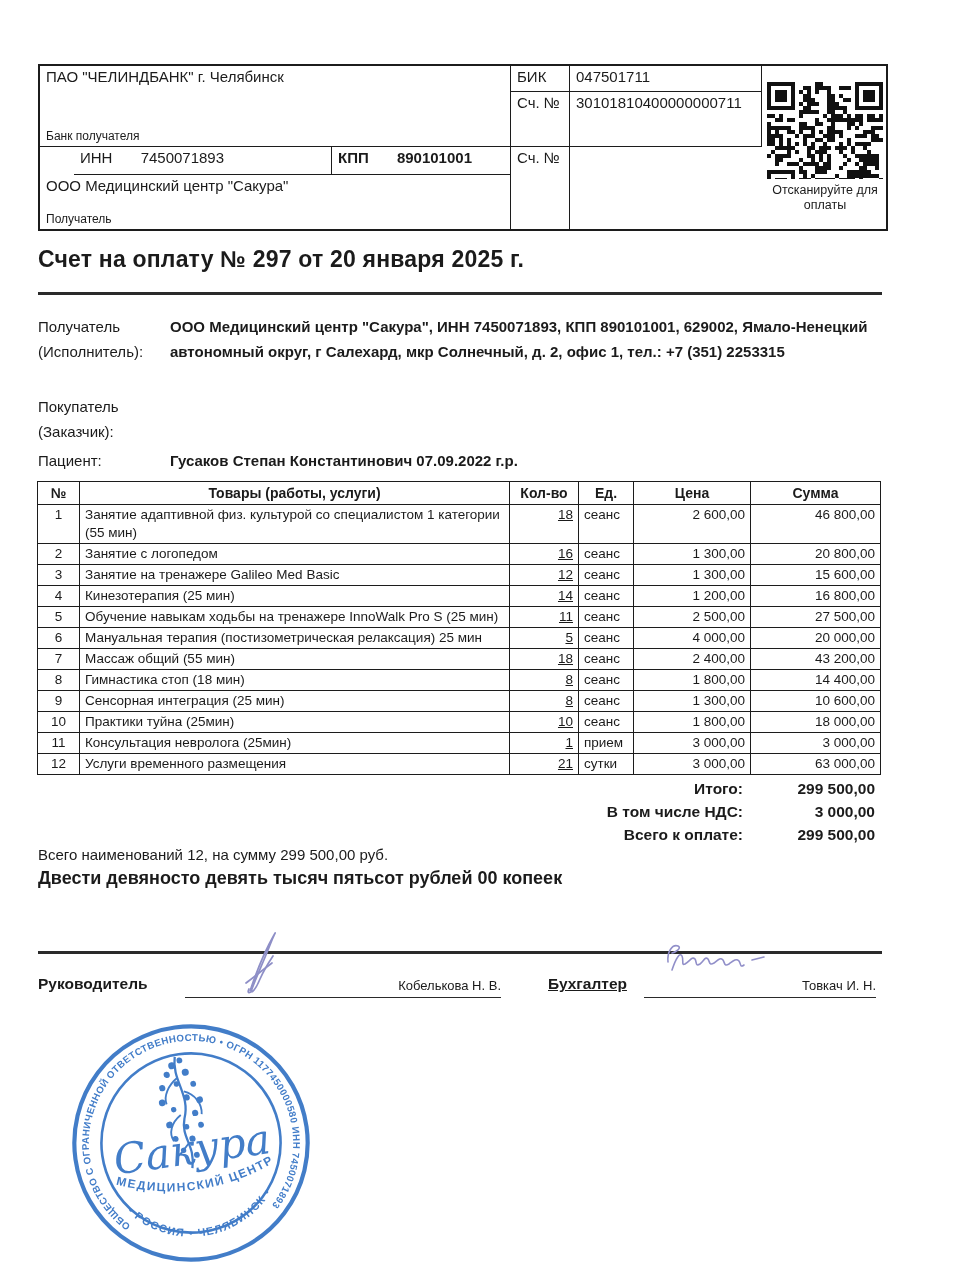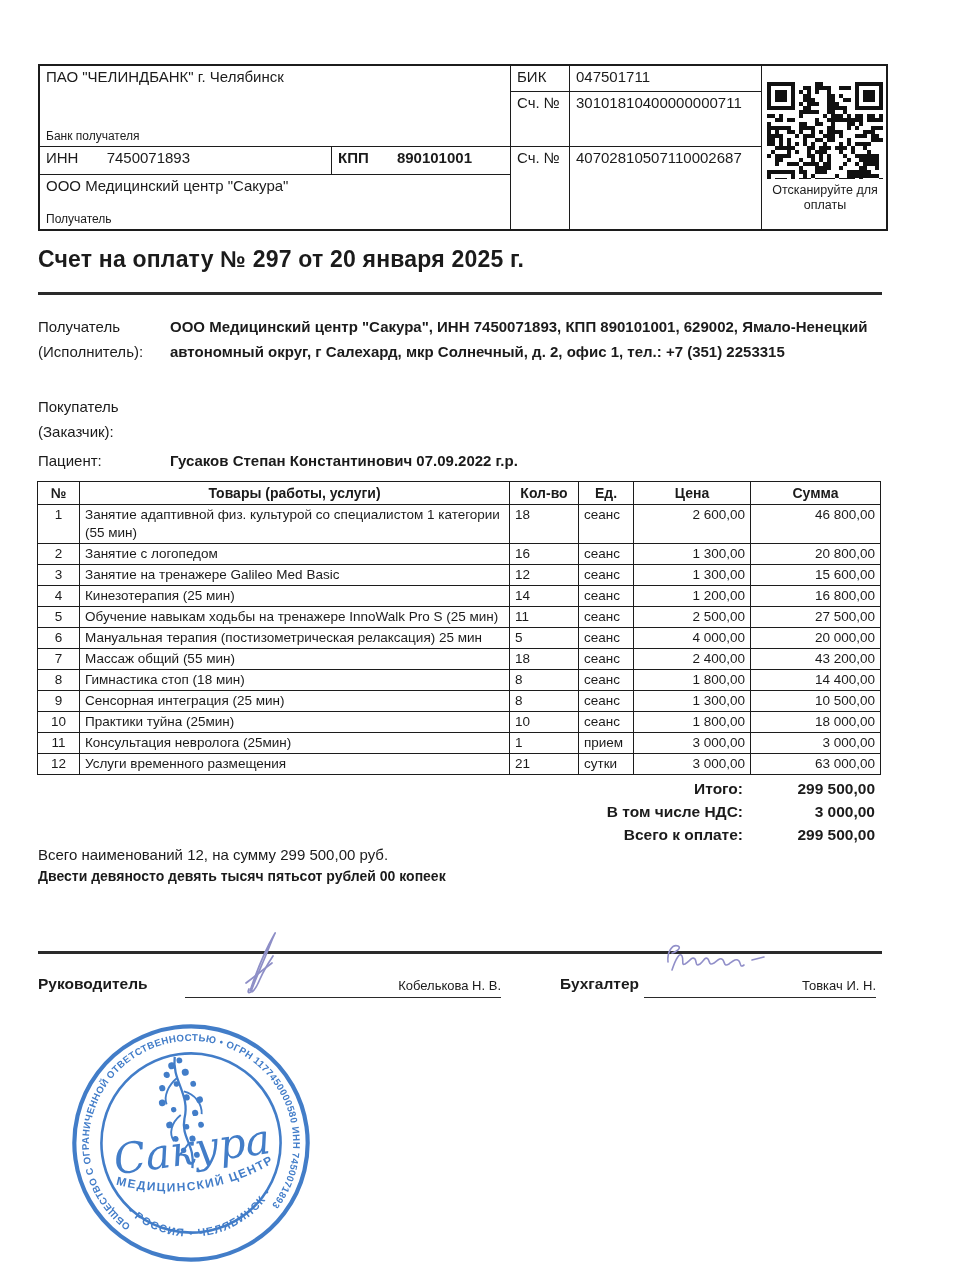--- a/index.html
+++ b/index.html
@@ -18,21 +18,21 @@
     grid-template-rows:26px 55px 28px 1fr;
     border:2px solid #1c1c1c;
     font-size:15px;
   }
   .bank > div { border-right:1.6px solid #1c1c1c; border-bottom:1.6px solid #1c1c1c; padding:2px 6px; overflow:hidden; }
   .c-bankname { grid-column:1/3; grid-row:1/3; display:flex; flex-direction:column; justify-content:space-between; }
   .c-bik-l  { grid-column:3; grid-row:1; }
   .c-bik-v  { grid-column:4; grid-row:1; }
   .c-corr-l { grid-column:3; grid-row:2; }
   .c-corr-v { grid-column:4; grid-row:2; }
-  .c-inn    { grid-column:1; grid-row:3; }
+  .c-inn    { grid-column:1; grid-row:3;margin-left:34px; }
   .c-kpp    { grid-column:2; grid-row:3;font-weight:bold; }
   .c-acct-l { grid-column:3; grid-row:3/5; }
   .c-acct-v { grid-column:4; grid-row:3/5; }
   .c-recip  { grid-column:1/3; grid-row:4; display:flex; flex-direction:column; justify-content:space-between; }
   .c-qr     { grid-column:5; grid-row:1/5; border-right:none !important; display:flex; flex-direction:column; align-items:center; padding:16px 2px !important; }
   .c-acct-l, .c-acct-v, .c-recip, .c-qr { border-bottom:none !important; }
   .small-lab { font-size:12px; line-height:15px; }
   .val-gap { margin-left:24px; }
   .qr-caption { font-size:12.5px; line-height:15px; text-align:center; margin-top:4px; }
 
@@ -48,30 +48,30 @@
   .p-supplier { top:314px; } .p-buyer { top:394px; } .p-patient { top:448px; }
 
   
   .items { position:absolute; left:37px; top:481px; width:843px;
            border-collapse:collapse; table-layout:fixed; font-size:13.5px; }
   .items col.c1{width:42px} .items col.c2{width:430px} .items col.c3{width:69px}
   .items col.c4{width:55px} .items col.c5{width:117px} .items col.c6{width:130px}
   .items th, .items td { border:1.6px solid #1c1c1c; padding:1px 5px; vertical-align:top; line-height:18px; }
   .items th { font-weight:bold; text-align:center; font-size:14px; height:23px; vertical-align:middle; }
   .items td.num { text-align:center; }
-  .items td.qty { text-align:left; }
+  .items td.qty { text-align:right;text-decoration:underline; }
   .items td.unit { text-align:left; }
   .items td.price, .items td.sum { text-align:right; }
 
   
   .totals { position:absolute; left:395px; top:777px; width:480px; font-size:15.5px; font-weight:bold; }
   .t-row { display:flex; justify-content:flex-end; line-height:23px; }
   .t-row .t-val { width:132px; text-align:right; }
   .summary { position:absolute; left:38px; top:846px; font-size:15px; }
-  .words   { position:absolute; left:38px; top:868px; font-size:14px; font-weight:bold; }
+  .words   { position:absolute; left:38px; top:868px; font-size:18px; font-weight:bold; }
 
   
   .sig-label { position:absolute; font-size:15.5px; font-weight:bold; top:975px; }
   .sig-line  { position:absolute; top:997px; border-top:1.6px solid #2a2a2a; height:0; }
   .sig-name  { position:absolute; top:978px; font-size:13px; text-align:right; }
   .sig-svg   { position:absolute; }
 
   .stamp-wrap { position:absolute; left:66px; top:1018px; }
 </style>
 </head>
@@ -88,21 +88,20 @@
   <div class="c-corr-v">30101810400000000711</div>
   <div class="c-inn">
     <span>ИНН</span>
     <span class="val-gap">7450071893</span>
   </div>
   <div class="c-kpp">
     <span>КПП</span>
     <span class="val-gap">890101001</span>
   </div>
   <div class="c-acct-l">Сч. №</div>
-  <div class="c-acct-v">40702810507110002687</div>
   <div class="c-recip">
     <span>ООО Медицинский центр "Сакура"</span>
     <span class="small-lab">Получатель</span>
   </div>
   <div class="c-qr">
     <svg id="qr-svg" width="116" height="116">
         <rect x="48" y="0" width="4" height="4" fill="#111"></rect>
         <rect x="52" y="0" width="4" height="4" fill="#111"></rect>
         <rect x="36" y="4" width="4" height="4" fill="#111"></rect>
         <rect x="40" y="4" width="4" height="4" fill="#111"></rect>
@@ -546,21 +545,21 @@
         <td class="unit">сеанс</td>
         <td class="price">1 800,00</td>
         <td class="sum">14 400,00</td>
       </tr>
     <tr>
         <td class="num">9</td>
         <td>Сенсорная интеграция (25 мин)</td>
         <td class="qty">8</td>
         <td class="unit">сеанс</td>
         <td class="price">1 300,00</td>
-        <td class="sum">10 500,00</td>
+        <td class="sum">10 600,00</td>
       </tr>
     <tr>
         <td class="num">10</td>
         <td>Практики туйна (25мин)</td>
         <td class="qty">10</td>
         <td class="unit">сеанс</td>
         <td class="price">1 800,00</td>
         <td class="sum">18 000,00</td>
       </tr>
     <tr>
@@ -605,21 +604,21 @@
 <div class="sig-line" style="left:185px; width:316px;"></div>
 <div class="sig-name" style="left:185px; width:316px;">Кобелькова Н. В.</div>
 <svg class="sig-svg" style="left:228px; top:925px;" width="70" height="72" viewBox="0 0 70 72">
   <g fill="none" stroke="#8e8fc7" stroke-width="1.7" stroke-linecap="round">
     <path d="M22 66 C 28 48 38 24 46 10 C 49 5 46 9 42 20 C 35 38 27 55 24 64 C 22 70 27 66 32 54 C 36 45 41 37 45 31"></path>
     <path d="M18 58 C 26 52 36 44 44 38"></path>
     <path d="M24 66 C 21 69 19 68 21 64"></path>
   </g>
 </svg>
 
-<div class="sig-label" style="left:560px;">Бухгалтер</div>
+<div class="sig-label" style="left:548px;text-decoration:underline;">Бухгалтер</div>
 <div class="sig-line" style="left:644px; width:232px;"></div>
 <div class="sig-name" style="left:644px; width:232px;">Товкач И. Н.</div>
 <svg class="sig-svg" style="left:664px; top:940px;" width="112" height="42" viewBox="0 0 112 42">
   <g fill="none" stroke="#918fc9" stroke-width="1.6" stroke-linecap="round">
     <path d="M4 22 C 3 12 8 4 14 6 C 18 8 12 12 8 13"></path>
     <path d="M8 30 C 12 18 16 12 18 16 C 20 20 17 26 21 24 C 26 21 28 16 31 19 C 33 22 31 27 36 24 C 40 21 41 16 44 19 C 46 22 45 26 50 23 C 54 20 56 17 59 20 C 61 23 60 27 65 24 C 69 21 72 18 75 21 C 77 24 76 28 80 25"></path>
     <path d="M88 20 L 100 17"></path>
   </g>
 </svg>
 

